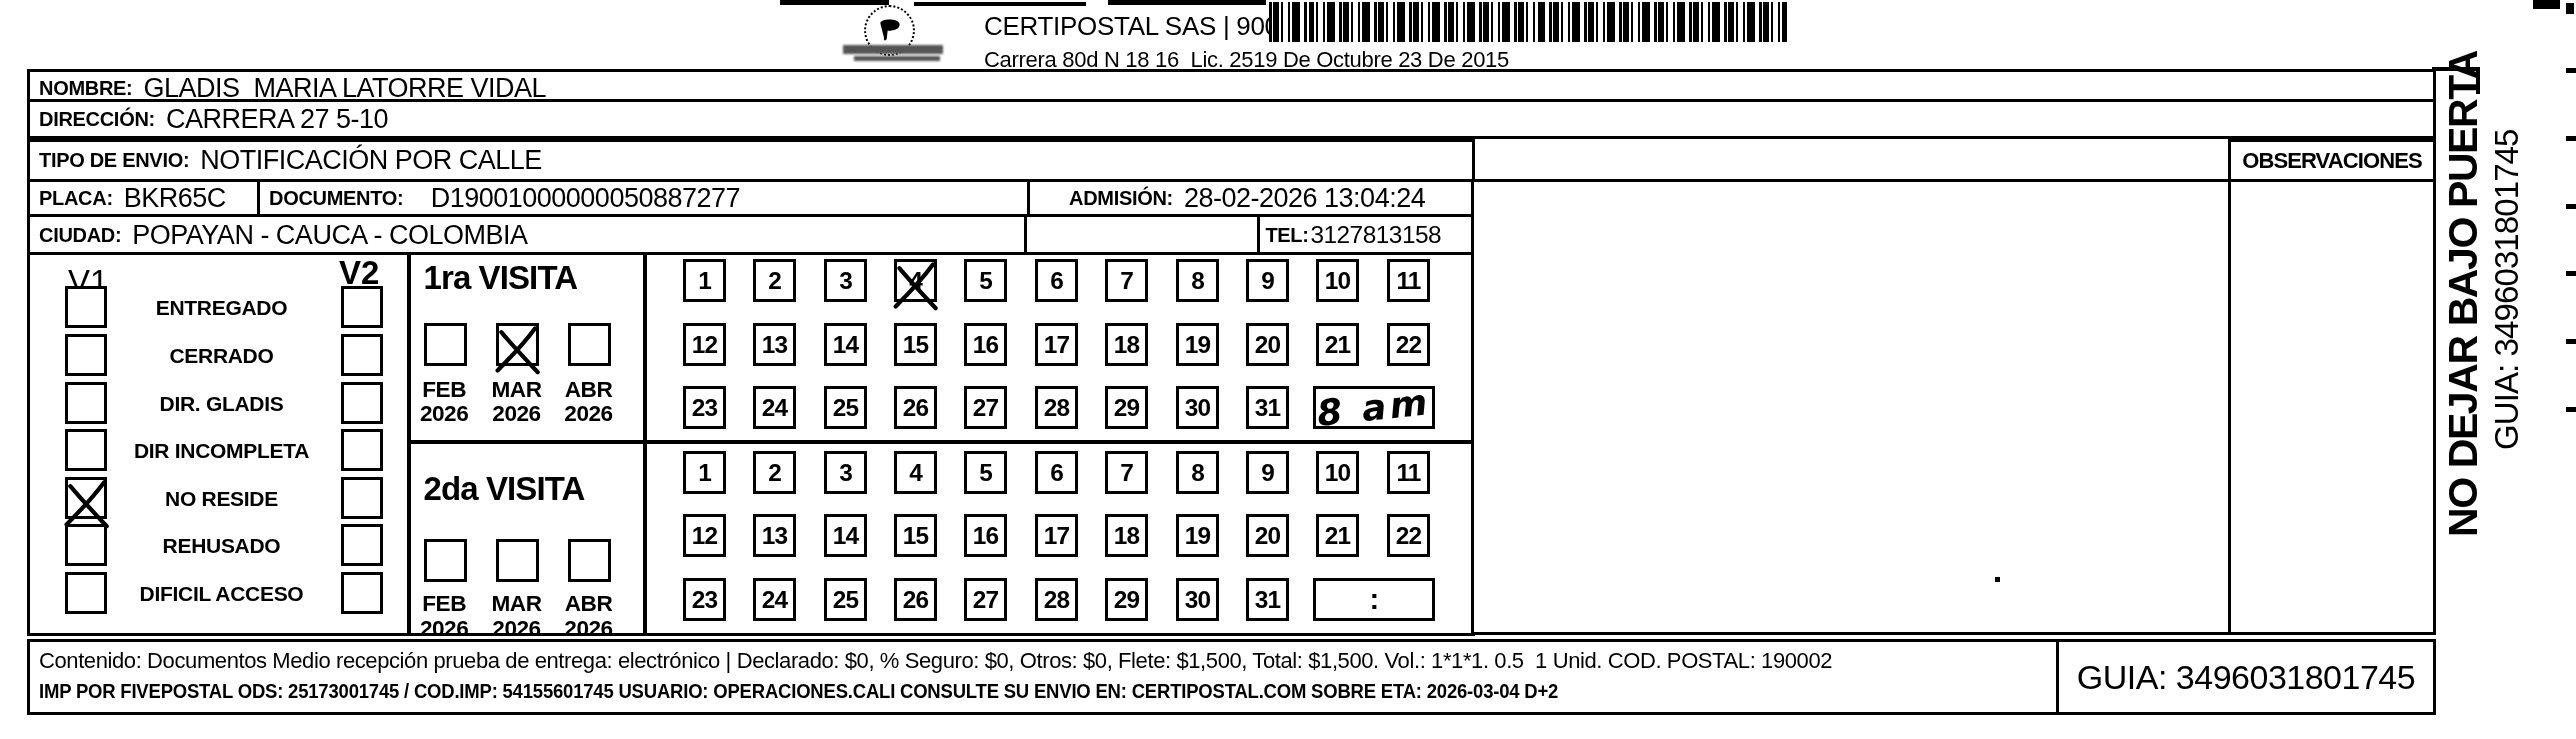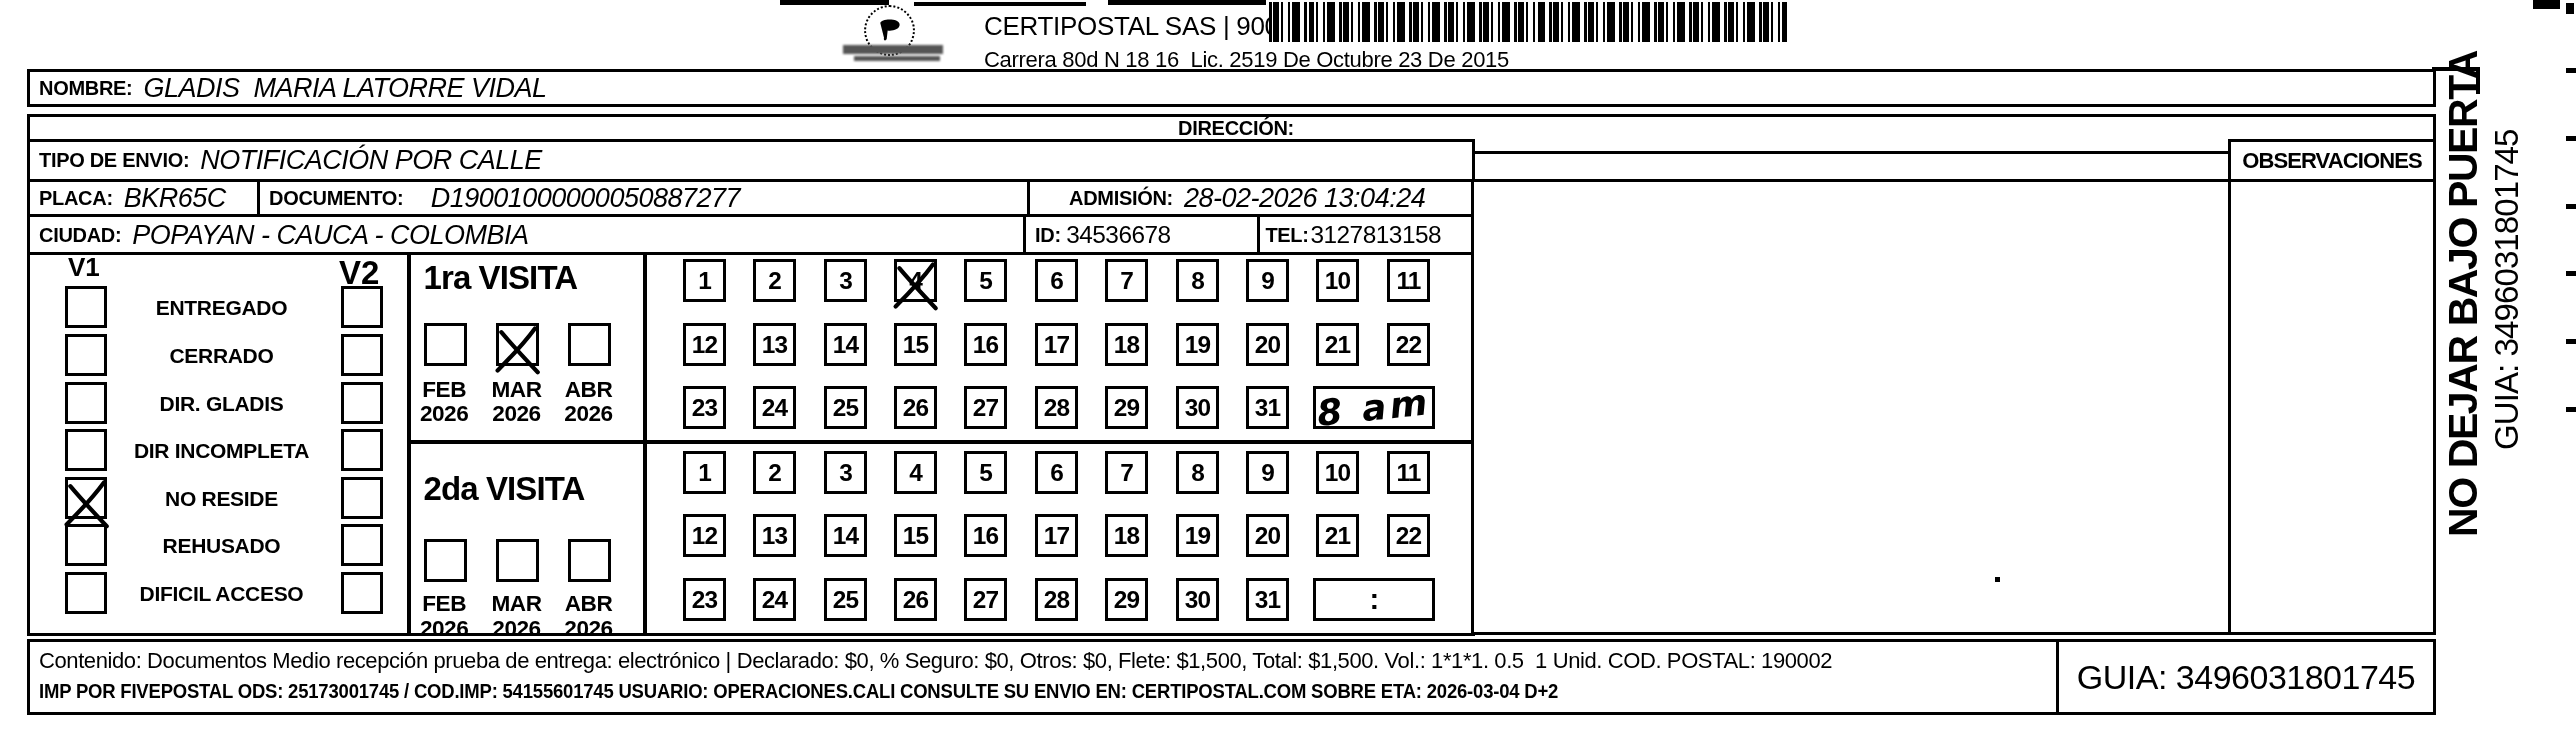--- a/index.html
+++ b/index.html
@@ -2,21 +2,21 @@
 <html style="font-size:14.5px"><head>
 <meta charset="utf-8">
 <style>
   html,body{margin:0;padding:0;background:#fff;}
   .page{position:relative;width:2576px;height:739px;background:#fff;overflow:hidden;
         font-family:"Liberation Sans",sans-serif;color:#000;}
   .abs{position:absolute;}
   .box{position:absolute;border:3.6px solid #000;box-sizing:border-box;background:#fff;}
   .row{display:flex;align-items:center;padding-left:9px;gap:11px;}
   .lbl{font-weight:bold;font-size:20px;white-space:pre;letter-spacing:-0.3px;}
-  .val{font-size:27px;white-space:pre;letter-spacing:-0.5px;font-style:italic;}
+  .val{font-size:27px;white-space:pre;letter-spacing:-0.5px;}
   .val-sm{font-size:24.4px;white-space:pre;letter-spacing:-0.5px;}
   .hdr-cell{display:flex;align-items:center;justify-content:center;font-weight:bold;}
   .sender{font-size:22.6px;line-height:28px;letter-spacing:-0.3px;white-space:pre;}
   .contact{font-size:24.4px;line-height:29px;letter-spacing:-0.3px;white-space:pre;}
   .carrier1{font-size:26px;letter-spacing:-0.3px;white-space:pre;}
   .carrier2{font-size:22px;letter-spacing:-0.3px;white-space:pre;}
   .barcode{position:absolute;left:1269px;top:1.8px;width:518px;height:40px;
     background:repeating-linear-gradient(90deg,#000 0 2.7px,#fff 2.7px 4.5px,#000 4.5px 10px,#fff 10px 11.8px,
       #000 11.8px 13.6px,#fff 13.6px 19px,#000 19px 21px,#fff 21px 23.5px,#000 23.5px 31px,#fff 31px 35px);}
   .cbox{position:absolute;border:3.6px solid #000;box-sizing:border-box;background:#fff;}
@@ -80,21 +80,21 @@
   <div class="mark" style="left:2566px;top:136px;width:10px;height:4.5px;"></div>
   <div class="mark" style="left:2566px;top:204px;width:10px;height:4.5px;"></div>
   <div class="mark" style="left:2566px;top:271px;width:10px;height:4.5px;"></div>
   <div class="mark" style="left:2566px;top:339px;width:10px;height:4.5px;"></div>
   <div class="mark" style="left:2566px;top:407px;width:10px;height:4.5px;"></div>
 
   <div class="box row" style="left:27px;top:69px;width:2409px;height:38px;">
     <span class="lbl">NOMBRE:</span>
     <span class="val">GLADIS  MARIA LATORRE VIDAL</span>
   </div>
-  <div class="box row" style="left:27px;top:114px;width:2409px;height:40px;flex-direction:column;">
+  <div class="box row" style="left:27px;top:99px;width:2409px;height:40px;">
     <span class="lbl">DIRECCIÓN:</span>
     <span class="val">CARRERA 27 5-10</span>
   </div>
 
   <div class="box row" style="left:27px;top:139px;width:1448px;height:43px;">
     <span class="lbl">TIPO DE ENVIO:</span>
     <span class="val">NOTIFICACIÓN POR CALLE</span>
   </div>
   <div class="box hdr-cell" style="left:2228px;top:139px;width:208px;height:43px;font-size:22px;letter-spacing:-0.9px;">
     <span>OBSERVACIONES</span>
@@ -109,37 +109,33 @@
     <span class="val" style="margin-left:16.3px;">D19001000000050887277</span>
   </div>
   <div class="box row" style="left:1027px;top:179px;width:448px;height:38px;padding-left:39px;">
     <span class="lbl">ADMISIÓN:</span>
     <span class="val">28-02-2026 13:04:24</span>
   </div>
 
   <div class="box row" style="left:27px;top:214px;width:1000px;height:42px;">
     <span class="lbl">CIUDAD:</span>
     <span class="val">POPAYAN - CAUCA - COLOMBIA</span>
-  </div>
-  <div class="box row" style="left:1023px;top:214px;width:237px;height:42px;gap:5.4px;">
-    <span class="lbl">ID:</span>
-    <span class="val-sm">34536678</span>
   </div>
   <div class="box row" style="left:1257px;top:214px;width:218px;height:42px;gap:1.8px;padding-left:5.4px;">
     <span class="lbl">TEL:</span>
     <span class="val-sm">3127813158</span>
   </div>
 
   <div class="box" style="left:27px;top:252px;width:1448px;height:384px;"></div>
   <div class="mark" style="left:407px;top:252px;width:3.6px;height:384px;"></div>
   <div class="mark" style="left:643px;top:252px;width:3.6px;height:384px;"></div>
   <div class="mark" style="left:407px;top:440px;width:1068px;height:3.6px;"></div>
 
   <div class="abs" id="status-panel" style="left:27px;top:252px;width:380px;height:384px;">
-    <div class="abs" style="left:41px;top:0;font-weight:bold;font-size:26px;">V1</div>
+    <div class="abs" style="left:41px;top:11px;font-weight:normal;font-size:33px;">V1</div>
     <div class="abs" style="left:312px;top:1.8px;font-weight:bold;font-size:33px;">V2</div>
     <div id="status-options">
         <div class="cbox" style="left: 38px; top: 34px; width: 42px; height: 42px;"></div>
         <div class="opt-label" style="left: 77px; top: 44px;">ENTREGADO</div>
         <div class="cbox" style="left: 314px; top: 34px; width: 42px; height: 42px;"></div>
         <div class="cbox" style="left: 38px; top: 82px; width: 42px; height: 42px;"></div>
         <div class="opt-label" style="left: 77px; top: 92px;">CERRADO</div>
         <div class="cbox" style="left: 314px; top: 82px; width: 42px; height: 42px;"></div>
         <div class="cbox" style="left: 38px; top: 130px; width: 42px; height: 42px;"></div>
         <div class="opt-label" style="left: 77px; top: 140px;">DIR. GLADIS</div>

